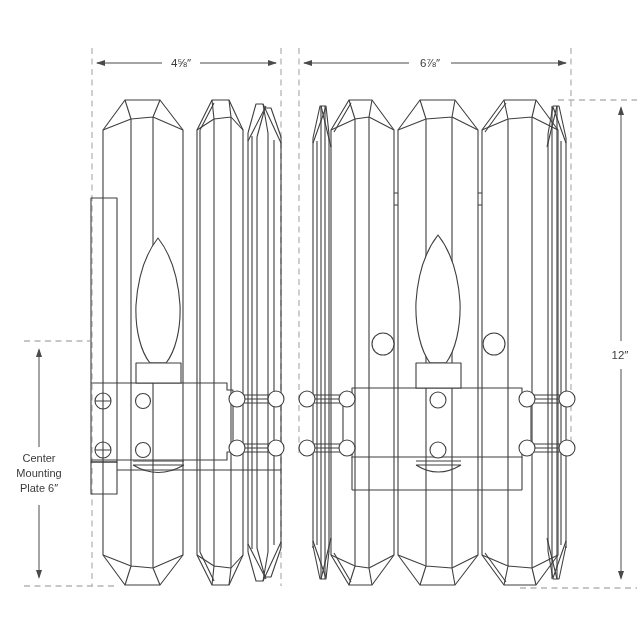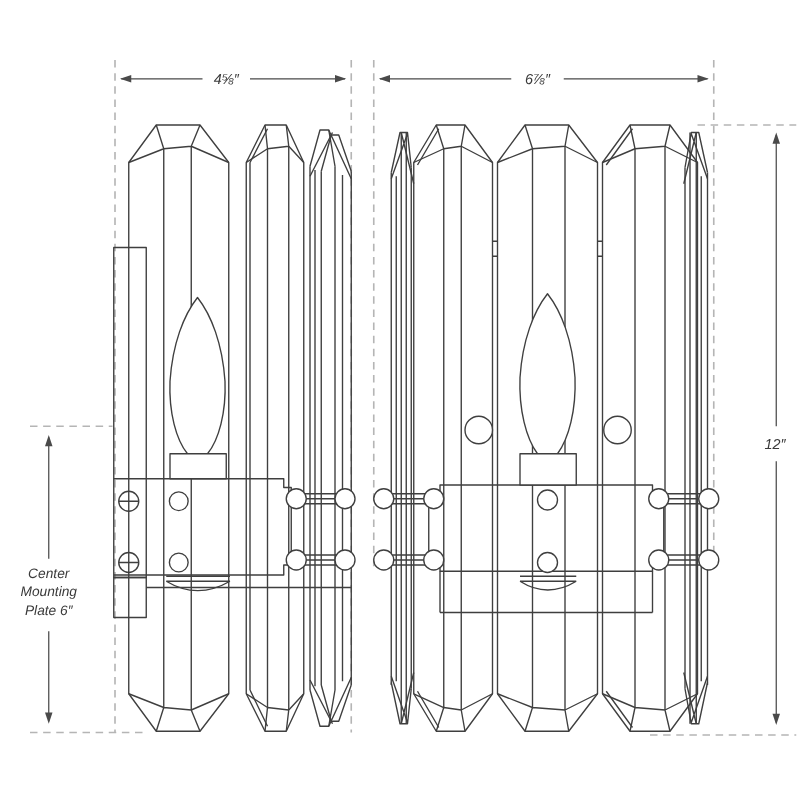--- a/index.html
+++ b/index.html
@@ -1,16 +1,16 @@
 <!DOCTYPE html>
 <html><head>
 <meta charset="utf-8">
 <style>
   html,body{margin:0;padding:0;background:#ffffff;}
-  .stage{width:640px;height:640px;position:relative;background:#ffffff;overflow:hidden;font-style:italic;}
+  .stage{width:640px;height:640px;position:relative;background:#ffffff;overflow:hidden;}
   svg{display:block;}
   text{font-family:"Liberation Sans","DejaVu Sans",sans-serif;fill:#3a3a3a;}
   .dimtxt{font-size:11.5px;}
   .platetxt{font-size:11px;}
   .ln{stroke:#3f3f3f;stroke-width:1.1;fill:none;stroke-linejoin:round;}
   .lnw{stroke:#3f3f3f;stroke-width:1.1;fill:#ffffff;stroke-linejoin:round;}
   .dash{stroke:#b5b5b5;stroke-width:1.3;fill:none;stroke-dasharray:6 4.5;}
   .dim{stroke:#4a4a4a;stroke-width:1;fill:none;}
   .arrow{fill:#4a4a4a;stroke:none;}
 </style>

